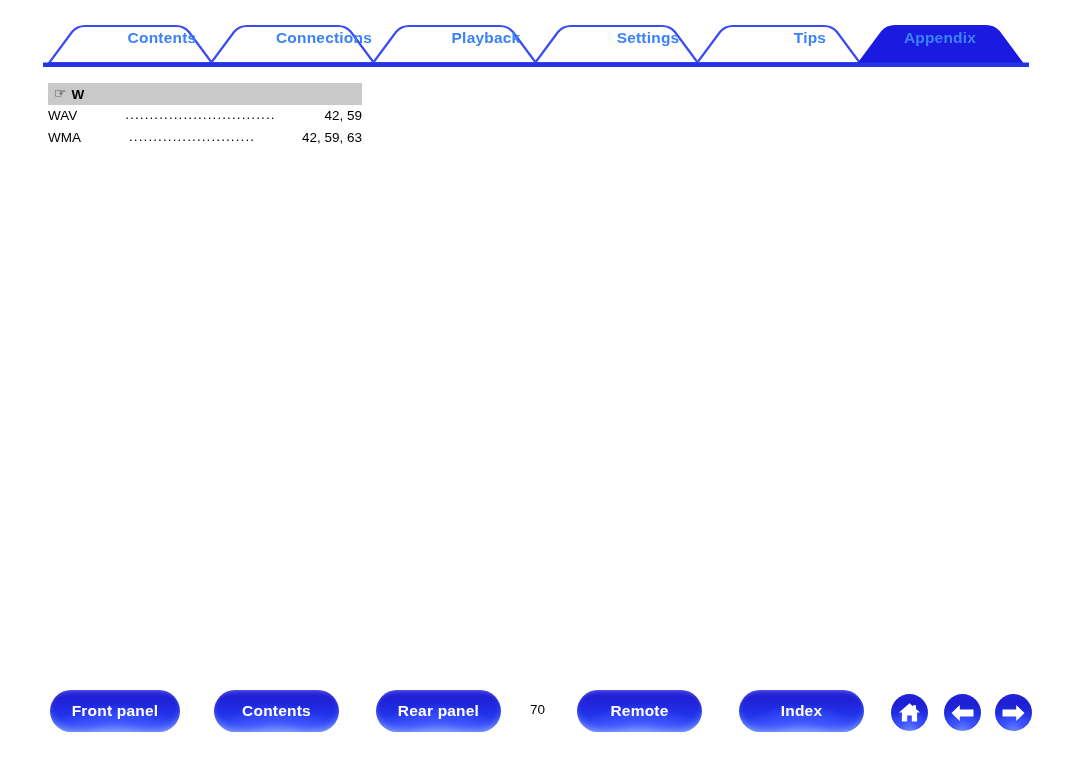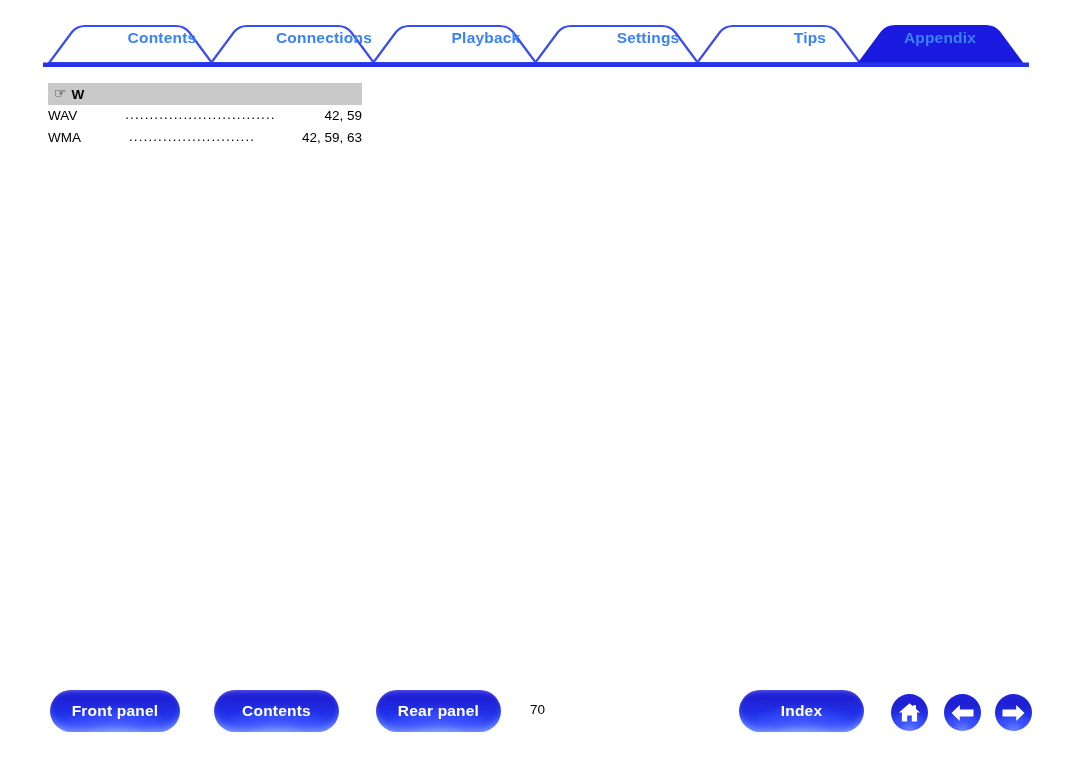--- a/index.html
+++ b/index.html
@@ -211,20 +211,23 @@
   </div>
   <div class="nav-pill" style="left:214px;width:125px">
     <span>Contents</span>
   </div>
   <div class="nav-pill" style="left:376px;width:125px">
     <span>Rear panel</span>
   </div>
 
   <div id="page-number">70</div>
 
+  <div class="nav-pill" style="left:577px;width:125px">
+    <span>Remote</span>
+  </div>
   <div class="nav-pill" style="left:739px;width:125px">
     <span>Index</span>
   </div>
 
   <div class="icon-circle" style="left:891px">
     <span>
       <svg width="23" height="21" viewBox="0 0 23 21" xmlns="http://www.w3.org/2000/svg">
         <path d="M11.5 1.2 L22 10.4 L19.1 10.4 L19.1 19.6 L13.8 19.6 L13.8 13.6 L9.2 13.6 L9.2 19.6 L3.9 19.6 L3.9 10.4 L1 10.4 Z" fill="#ffffff"></path>
         <rect x="15.1" y="3.2" width="2.9" height="4.0" fill="#ffffff"></rect>
       </svg>

